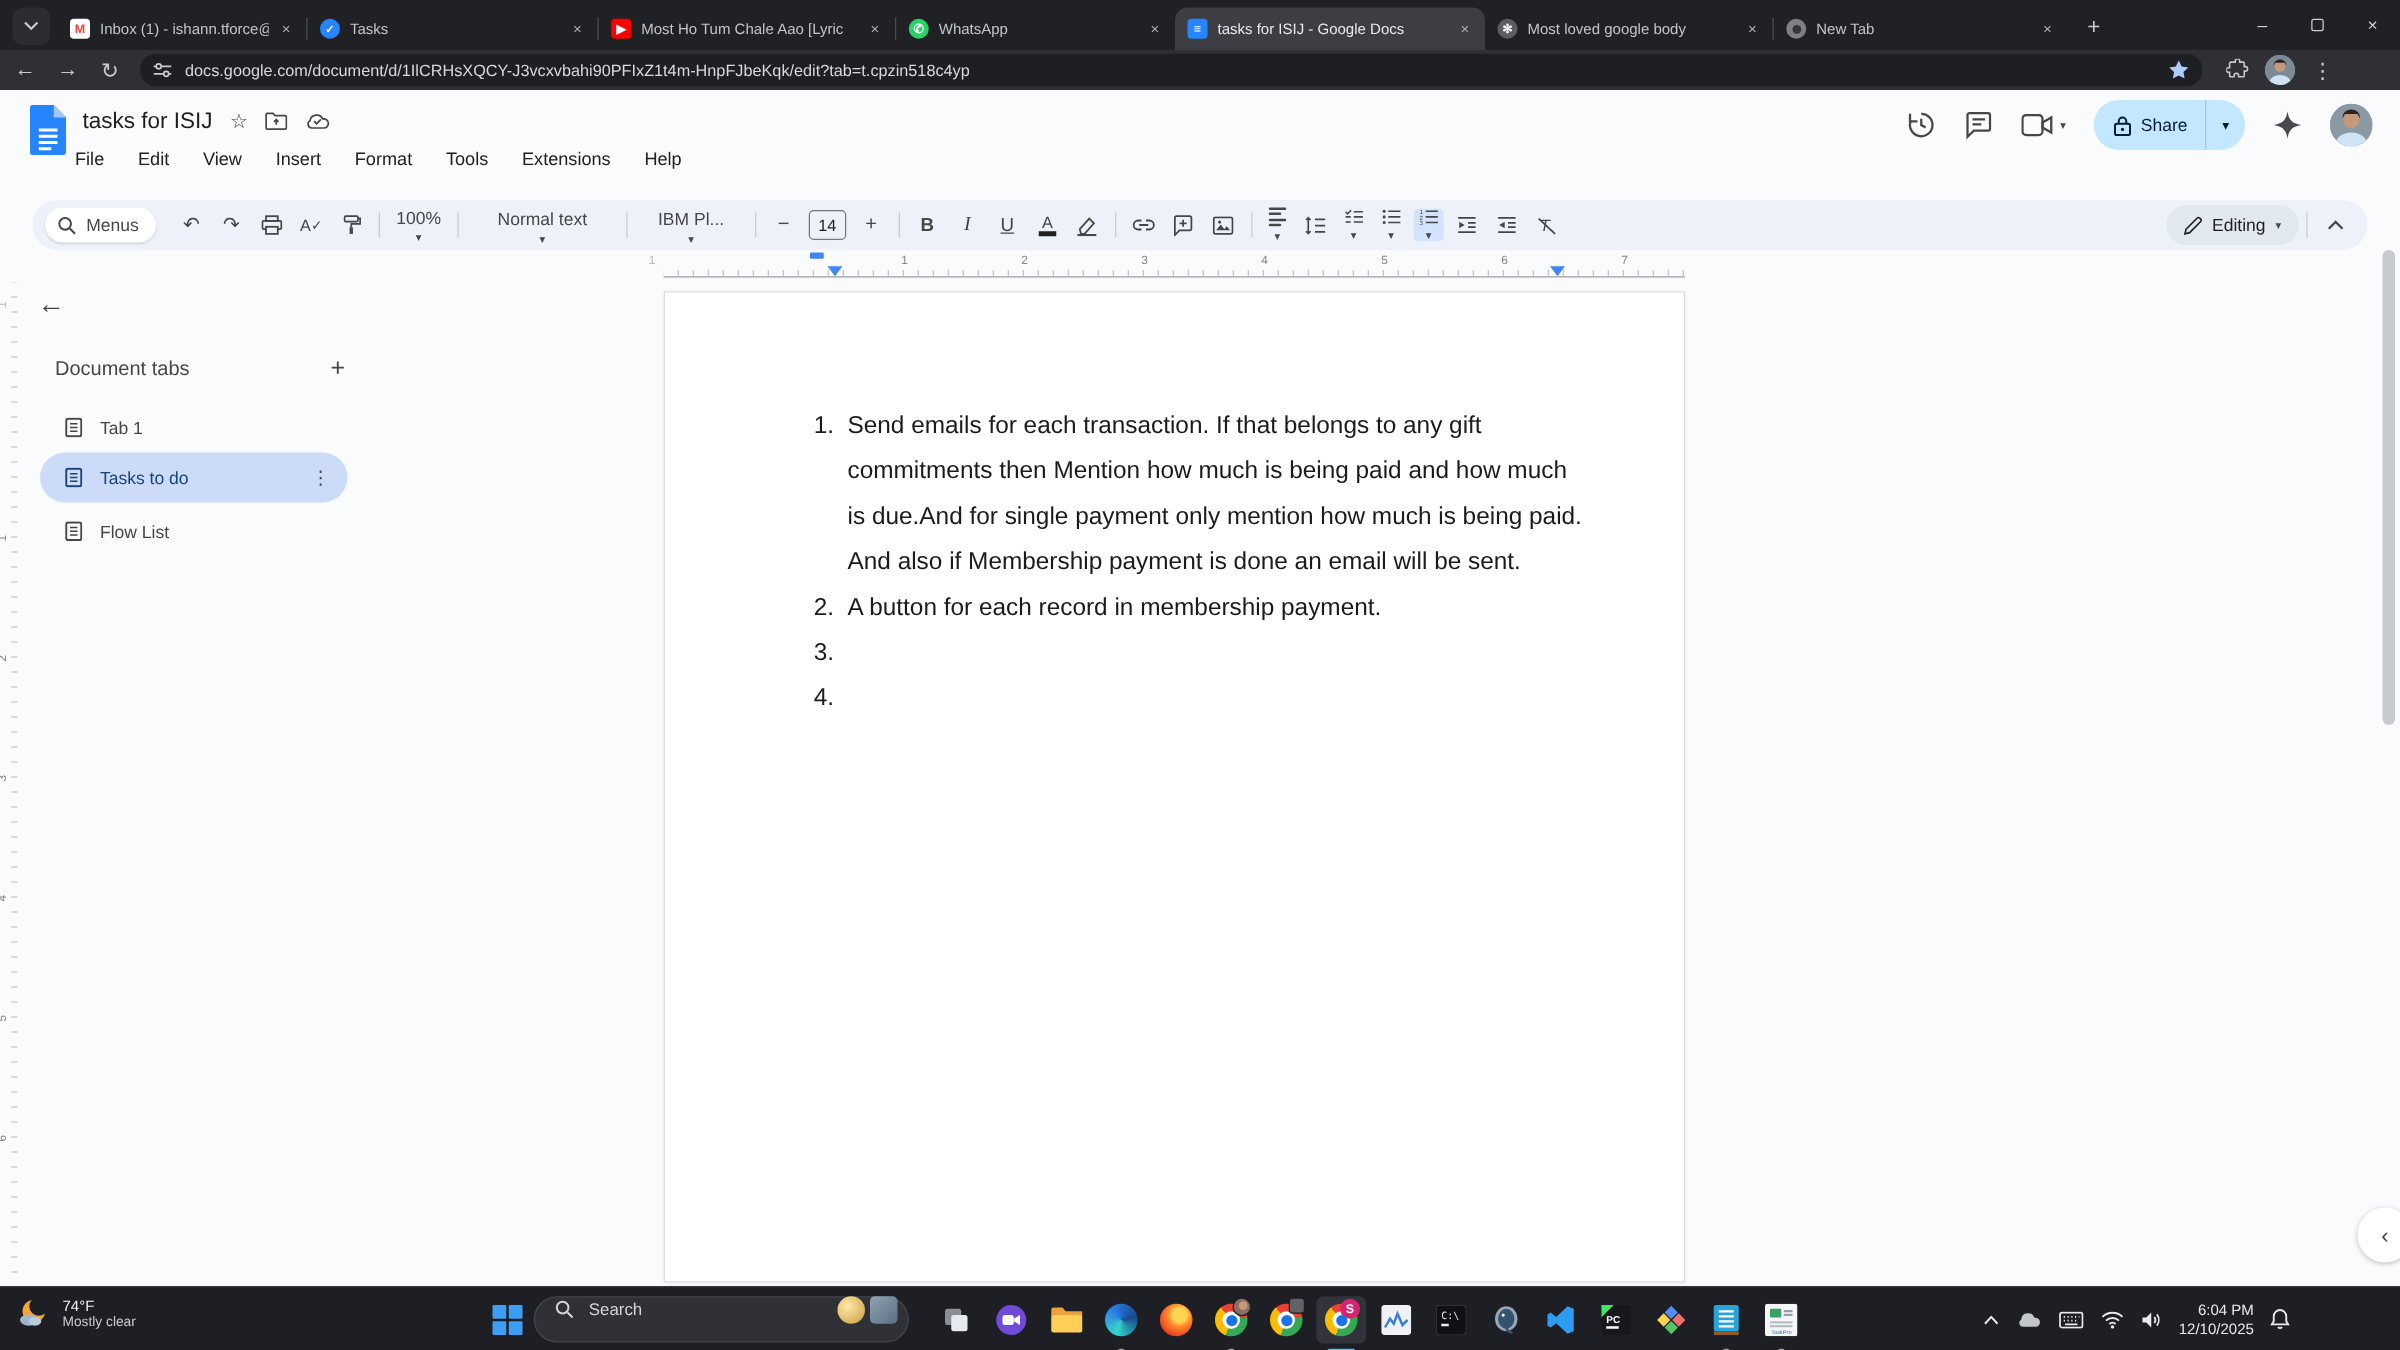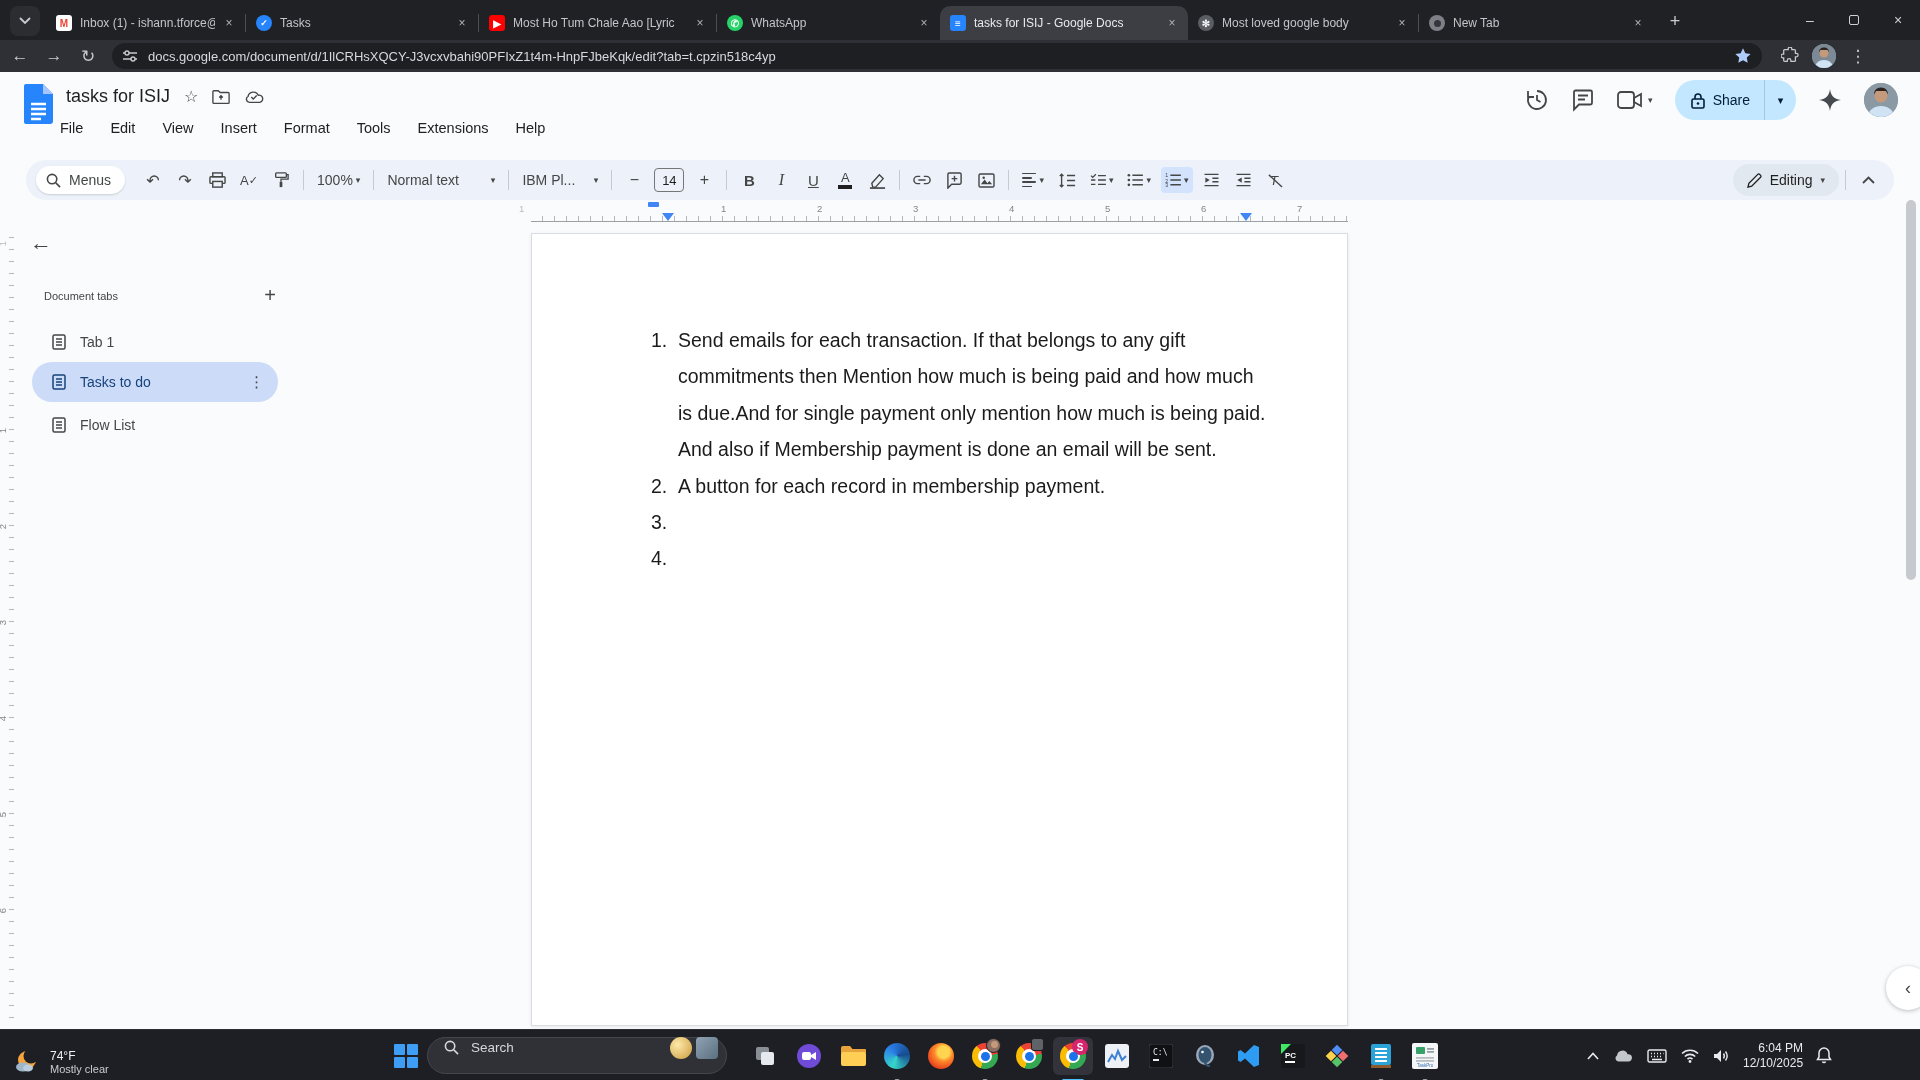--- a/index.html
+++ b/index.html
@@ -55,21 +55,21 @@
   .share-main { display:flex; align-items:center; gap:8px; padding:0 14px 0 16px; height:100%; }
   .share-main span { font-size:14px; font-weight:500; color:#001d35; }
   .share-arrow { width:32px; height:100%; border-left:1px solid #9fc9e8; display:flex; align-items:center; justify-content:center; color:#001d35; font-size:11px; }
   .avatar32 { width:34px; height:34px; border-radius:50%; overflow:hidden; background:#90a4ae; flex:none; }
 
   
   .toolbar { position:absolute; left:26px; top:160px; width:1868px; height:40px; background:#edf2fa; border-radius:20px; display:flex; align-items:center; padding:0 10px; }
   .tbchip { height:28px; background:#fff; border-radius:14px; display:flex; align-items:center; gap:8px; padding:0 14px 0 10px; box-shadow:0 1px 2px rgba(0,0,0,.15); margin-right:12px; }
   .tbchip span { font-size:14px; color:#444746; }
   .tbtn { min-width:26px; height:26px; border-radius:4px; display:flex; align-items:center; justify-content:center; color:#444746; font-size:16px; margin:0 3px; }
-  .tbtn.drop { min-width:auto; padding:0 4px; gap:3px; }
+  .tbtn.drop { min-width:auto; padding:0 4px; gap:3px;flex-direction:column; }
   .caret { font-size:9px; color:#444746; }
   .tdiv { width:1px; height:20px; background:#c7cacf; margin:0 6px; }
   .tbtxt { font-size:14px; color:#444746; }
   .fsize { width:30px; height:24px; border:1px solid #747775; border-radius:4px; display:flex; align-items:center; justify-content:center; font-size:13px; color:#1f1f1f; margin:0 4px; }
   .tbtn.active { background:#d3e3fd; }
   .tb-right { margin-left:auto; display:flex; align-items:center; }
   .editingpill { height:32px; border-radius:16px; display:flex; align-items:center; gap:8px; padding:0 14px; background:#e2e8f0; }
   .editingpill span.lbl { font-size:14px; color:#1f1f1f; }
   .iconline { display:flex; flex-direction:column; gap:2.5px; }
   .iconline i { display:block; height:1.8px; background:#444746; border-radius:1px; }
@@ -82,40 +82,40 @@
   .ind-rect { position:absolute; left:648px; top:202px; width:11px; height:5px; background:#4285f4; border-radius:1px; }
   .ind-tri { position:absolute; width:0; height:0; border-left:6px solid transparent; border-right:6px solid transparent; border-top:8px solid #4285f4; top:213px; }
   .vruler { position:absolute; left:0; top:226px; width:14px; height:800px;
     background:repeating-linear-gradient(to bottom, transparent 0 11px, #b4b8bd 11px 12px); background-size:5px 12px; background-position:100% 0; background-repeat:repeat-y; }
   .vruler .num { position:absolute; left:0; font-size:9.5px; color:#80868b; transform:rotate(-90deg); }
 
   
   .sidepanel { position:absolute; left:0; top:222px; width:340px; }
   .backbtn { position:absolute; left:30px; top:8px; font-size:22px; color:#444746; }
   .sp-head { position:absolute; left:44px; top:62px; width:232px; display:flex; align-items:center; }
-  .sp-title { font-size:11px; color:#444746; }
+  .sp-title { font-size:16px; color:#444746; }
   .sp-plus { margin-left:auto; font-size:20px; color:#444746; }
   .sp-item { position:absolute; left:32px; width:246px; height:40px; border-radius:20px; display:flex; align-items:center; padding:0 14px 0 20px; gap:14px; }
   .sp-item span.lbl { font-size:14px; color:#444746; }
   .sp-item.sel { background:#ccdbf7; }
   .sp-item.sel span.lbl { color:#16437c; font-weight:500; }
   .kebab { margin-left:auto; color:#444746; font-size:15px; }
 
   
   .page { position:absolute; left:531px; top:233px; width:817px; height:793px; background:#fff; border:1px solid #d9dce1; box-shadow:0 1px 4px rgba(0,0,0,.08); }
   .doc { position:absolute; left:119px; top:88px; }
   .ditem { display:flex; font-size:19.5px; line-height:36.4px; color:#1b1b1b; }
   .ditem .n { width:27px; flex:none; }
   .ditem .tx { white-space:pre; }
   .scrollthumb { position:absolute; right:4px; top:200px; width:10px; height:380px; border-radius:5px; background:#c6cacf; }
   .paneltoggle { position:absolute; left:1886px; top:966px; width:44px; height:44px; border-radius:50%; background:#fff; box-shadow:0 1px 4px rgba(0,0,0,.25); display:flex; align-items:center; justify-content:center; color:#444746; font-size:18px; }
 
   
   .taskbar { position:absolute; left:0; top:1029px; width:1920px; height:51px; background:#1e1f24; border-top:1px solid #2c2d33; }
-  .weather { position:absolute; left:12px; top:17px; display:flex; align-items:center; gap:8px; }
+  .weather { position:absolute; left:12px; top:6px; display:flex; align-items:center; gap:8px; }
   .wtxt .t1 { font-size:12px; color:#f0f1f3; }
   .wtxt .t2 { font-size:11px; color:#c9ccd1; }
   .startbtn { position:absolute; left:394px; top:14px; width:24px; height:24px; display:grid; grid-template-columns:11px 11px; grid-template-rows:11px 11px; gap:2px; }
   .startbtn i { background:#3e9df5; border-radius:1px; }
   .searchpill { position:absolute; left:427px; top:7px; width:300px; height:37px; background:#303136; border:1px solid #45474d; border-radius:19px; display:flex; align-items:center; padding:0 8px 16px 16px; }
   .searchpill .s-lbl { font-size:13.5px; color:#d4d7db; margin-left:12px; flex:1; }
   .mini-circ { width:22px; height:22px; border-radius:50%; flex:none; margin-left:4px; }
   .tbicon { position:absolute; top:7px; width:40px; height:38px; border-radius:6px; display:flex; align-items:center; justify-content:center; }
   .tbicon.activeapp { background:#33343b; }
   .rundot { position:absolute; bottom:-7px; left:50%; transform:translateX(-50%); width:5px; height:3px; border-radius:2px; background:#9aa0a6; }

